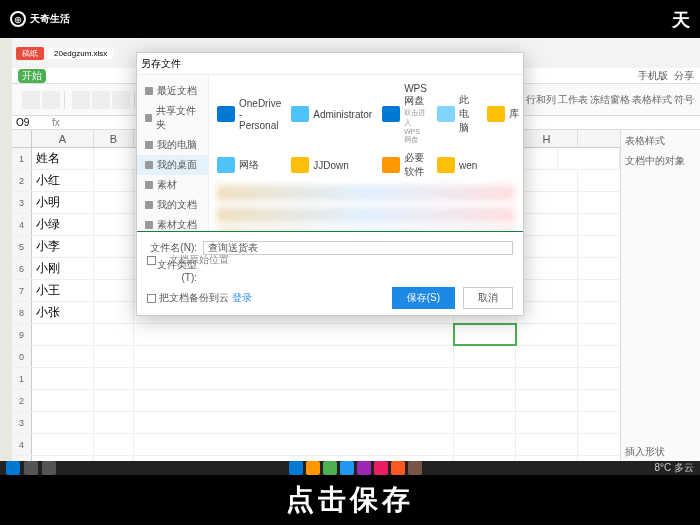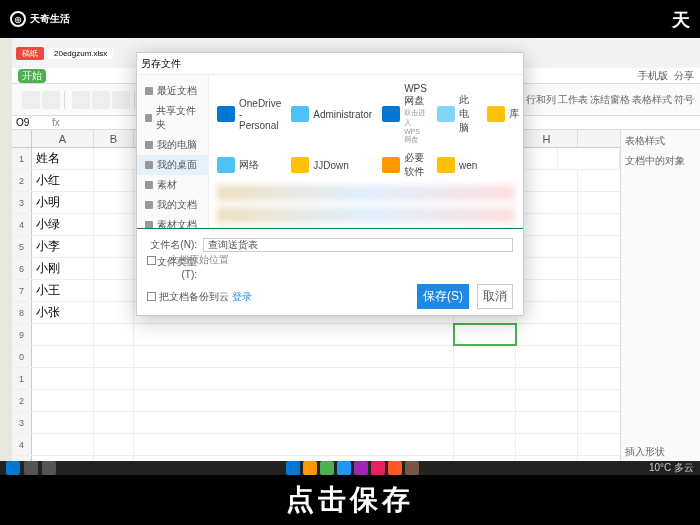--- a/index.html
+++ b/index.html
@@ -57,21 +57,21 @@
 .fic.pc{background:#81d4fa}
 .fic.folder{background:#ffc107}
 .fic.net{background:#4fc3f7}
 .fic.apps{background:#ff9800}
 .blur-row{height:16px;margin:6px 0;background:linear-gradient(90deg,#f0e0c0,#e0f0ff,#ffe0e0);filter:blur(3px);border-radius:2px}
 .dlg-footer{padding:6px 10px;border-top:1px solid #15803d;font-size:8px;color:#555}
 .ft-row{display:flex;align-items:center;gap:6px;margin:3px 0}
 .ft-label{width:50px;text-align:right}
 .ft-input{flex:1;height:14px;border:1px solid #ccc;padding:0 4px;font-size:8px;display:flex;align-items:center}
 .ft-btns{display:flex;justify-content:flex-end;gap:8px;margin-top:4px;align-items:center}
-.btn{padding:3px 5px;font-size:12px;border:1px solid #ccc;background:#fff;cursor:pointer}
+.btn{padding:3px 14px;font-size:10px;border:1px solid #ccc;background:#fff;cursor:pointer}
 .btn.primary{background:#1e88e5;color:#fff;border-color:#1e88e5}
 .chk{display:flex;align-items:center;gap:3px;margin-right:auto}
 .chk-box{width:9px;height:9px;border:1px solid #888}
 .subtitle{font-size:28px;font-weight:bold;color:#fff;text-align:center;padding:6px 0;letter-spacing:4px}
 .taskbar{height:22px;background:#222;display:flex;align-items:center;padding:0 6px;gap:4px}
 .tb-ic{width:14px;height:14px;border-radius:2px}
 .win{background:#0078d4}
 .tb-right{margin-left:auto;display:flex;align-items:center;gap:4px;color:#ccc;font-size:8px}
 </style>
 </head>
@@ -406,17 +406,17 @@
       <div class="tb-ic" style="background:#0078d4"></div>
       <div class="tb-ic" style="background:#ff9800"></div>
       <div class="tb-ic" style="background:#4caf50"></div>
       <div class="tb-ic" style="background:#2196f3"></div>
       <div class="tb-ic" style="background:#9c27b0"></div>
       <div class="tb-ic" style="background:#e91e63"></div>
       <div class="tb-ic" style="background:#ff5722"></div>
       <div class="tb-ic" style="background:#795548"></div>
     </div>
     <div class="tb-right">
-      <span>10°C 多云</span>
+      <span>8°C 多云</span>
     </div>
   </div>
   <div class="subtitle">点击保存</div>
 </div>
 
 </body></html>

